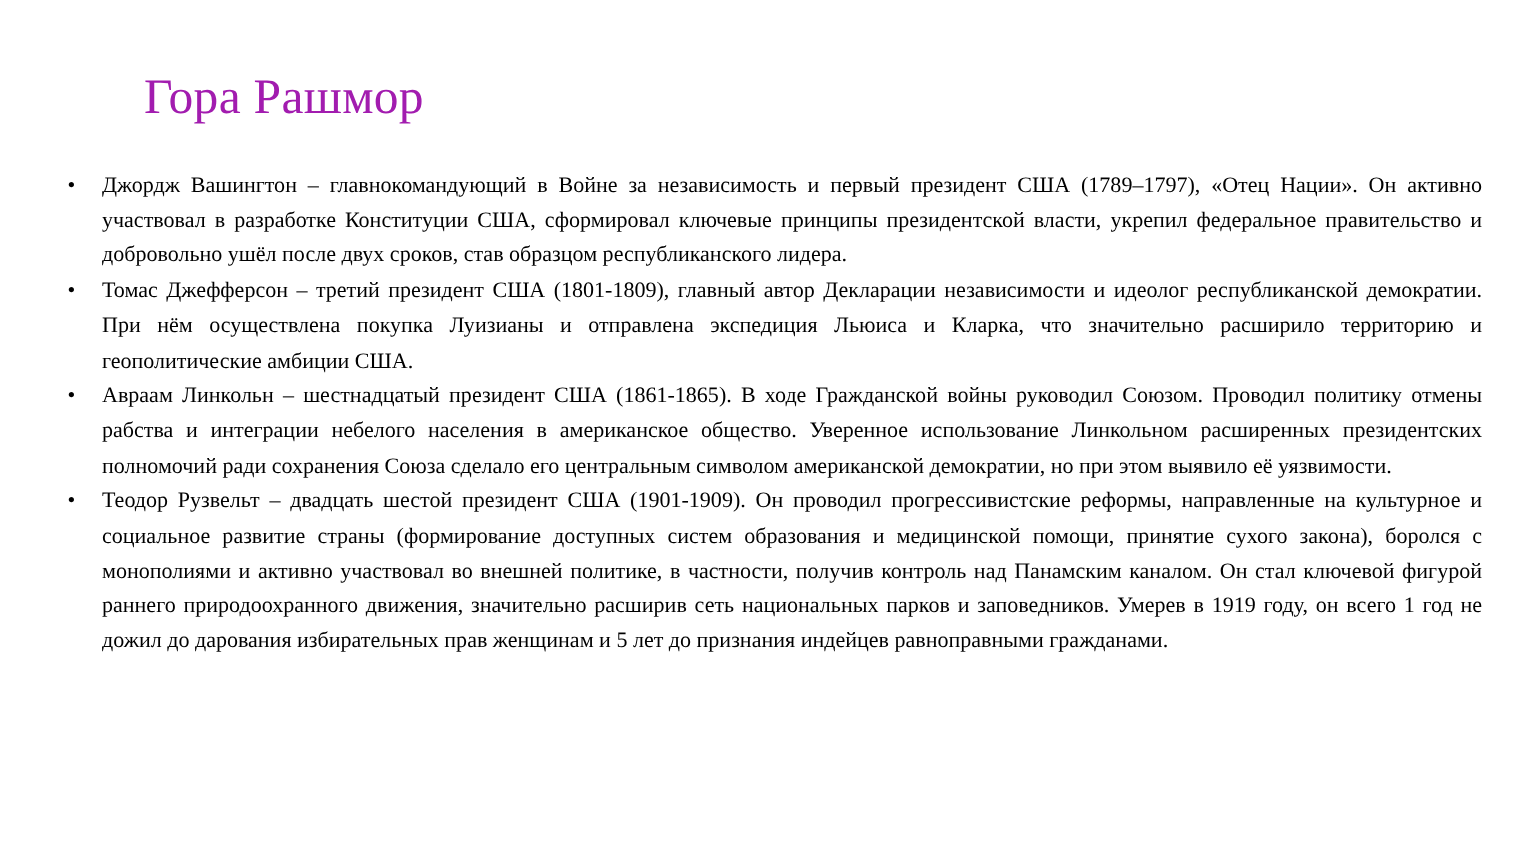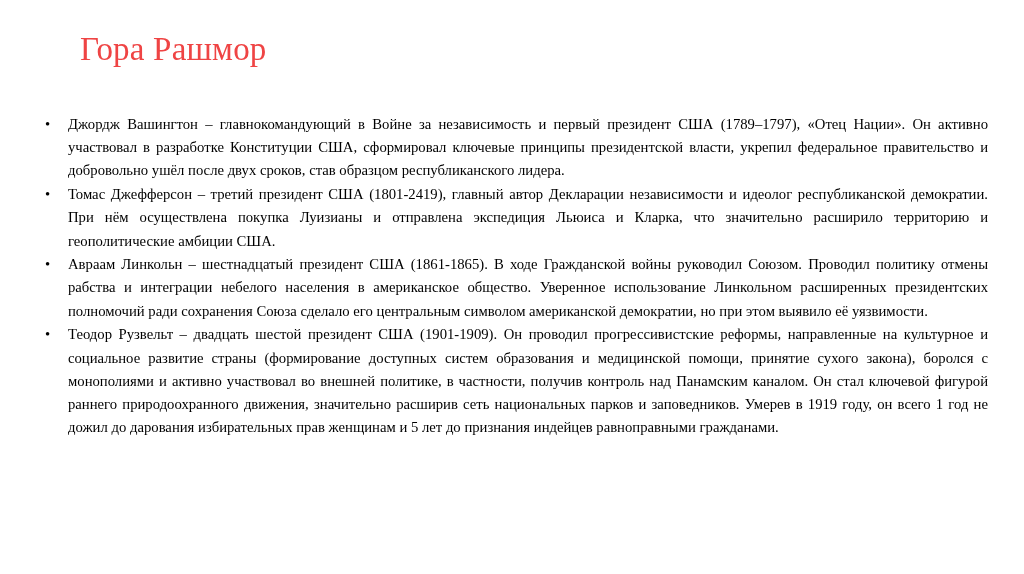--- a/index.html
+++ b/index.html
@@ -22,22 +22,22 @@
   }
   .slide-title {
     position: absolute;
     left: 80px;
     top: 28px;
     width: 900px;
     font-size: 33px;
     line-height: 42px;
     font-weight: normal;
     letter-spacing: 0.2px;
-    color: #ef4444;
-    margin: 0;
+    color: #a21caf;
+    margin: 16px;
     white-space: nowrap;
   }
   .body-block {
     position: absolute;
     left: 40px;
     top: 113px;
     width: 948px;
   }
   ul.bullets {
     list-style: none;
@@ -79,21 +79,21 @@
   <div class="body-block">
     <ul class="bullets">
 
       <li>
         <span class="bullet-dot">•</span>
         <span class="bullet-text">Джордж Вашингтон – главнокомандующий в Войне за независимость и первый президент США (1789–1797), «Отец Нации». Он активно участвовал в разработке Конституции США, сформировал ключевые принципы президентской власти, укрепил федеральное правительство и добровольно ушёл после двух сроков, став образцом республиканского лидера.</span>
       </li>
 
       <li>
         <span class="bullet-dot">•</span>
-        <span class="bullet-text">Томас Джефферсон – третий президент США (1801-2419), главный автор Декларации независимости и идеолог республиканской демократии. При нём осуществлена покупка Луизианы и отправлена экспедиция Льюиса и Кларка, что значительно расширило территорию и геополитические амбиции США.</span>
+        <span class="bullet-text">Томас Джефферсон – третий президент США (1801-1809), главный автор Декларации независимости и идеолог республиканской демократии. При нём осуществлена покупка Луизианы и отправлена экспедиция Льюиса и Кларка, что значительно расширило территорию и геополитические амбиции США.</span>
       </li>
 
       <li>
         <span class="bullet-dot">•</span>
         <span class="bullet-text">Авраам Линкольн – шестнадцатый президент США (1861-1865). В ходе Гражданской войны руководил Союзом. Проводил политику отмены рабства и интеграции небелого населения в американское общество. Уверенное использование Линкольном расширенных президентских полномочий ради сохранения Союза сделало его центральным символом американской демократии, но при этом выявило её уязвимости.</span>
       </li>
 
       <li>
         <span class="bullet-dot">•</span>
         <span class="bullet-text">Теодор Рузвельт – двадцать шестой президент США (1901-1909). Он проводил прогрессивистские реформы, направленные на культурное и социальное развитие страны (формирование доступных систем образования и медицинской помощи, принятие сухого закона), боролся с монополиями и активно участвовал во внешней политике, в частности, получив контроль над Панамским каналом. Он стал ключевой фигурой раннего природоохранного движения, значительно расширив сеть национальных парков и заповедников. Умерев в 1919 году, он всего 1 год не дожил до дарования избирательных прав женщинам и 5 лет до признания индейцев равноправными гражданами.</span>

